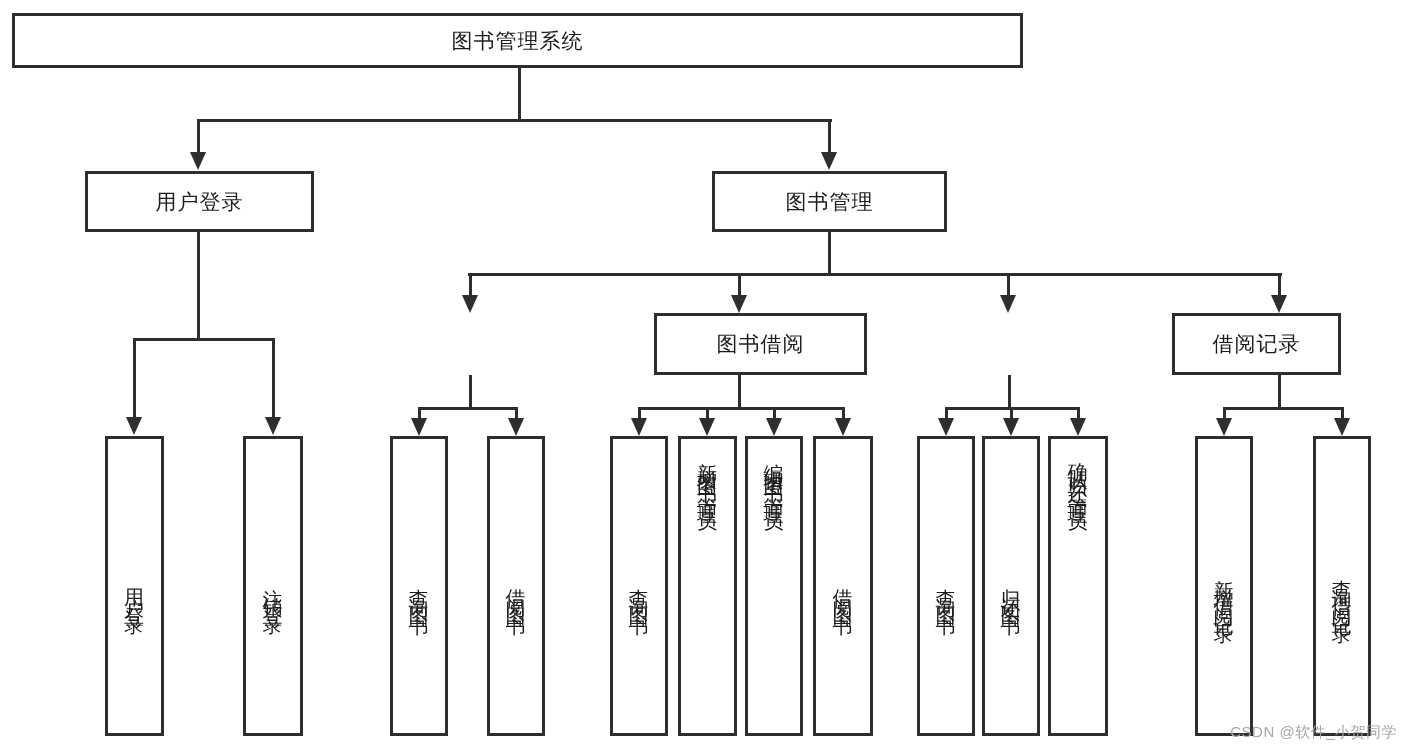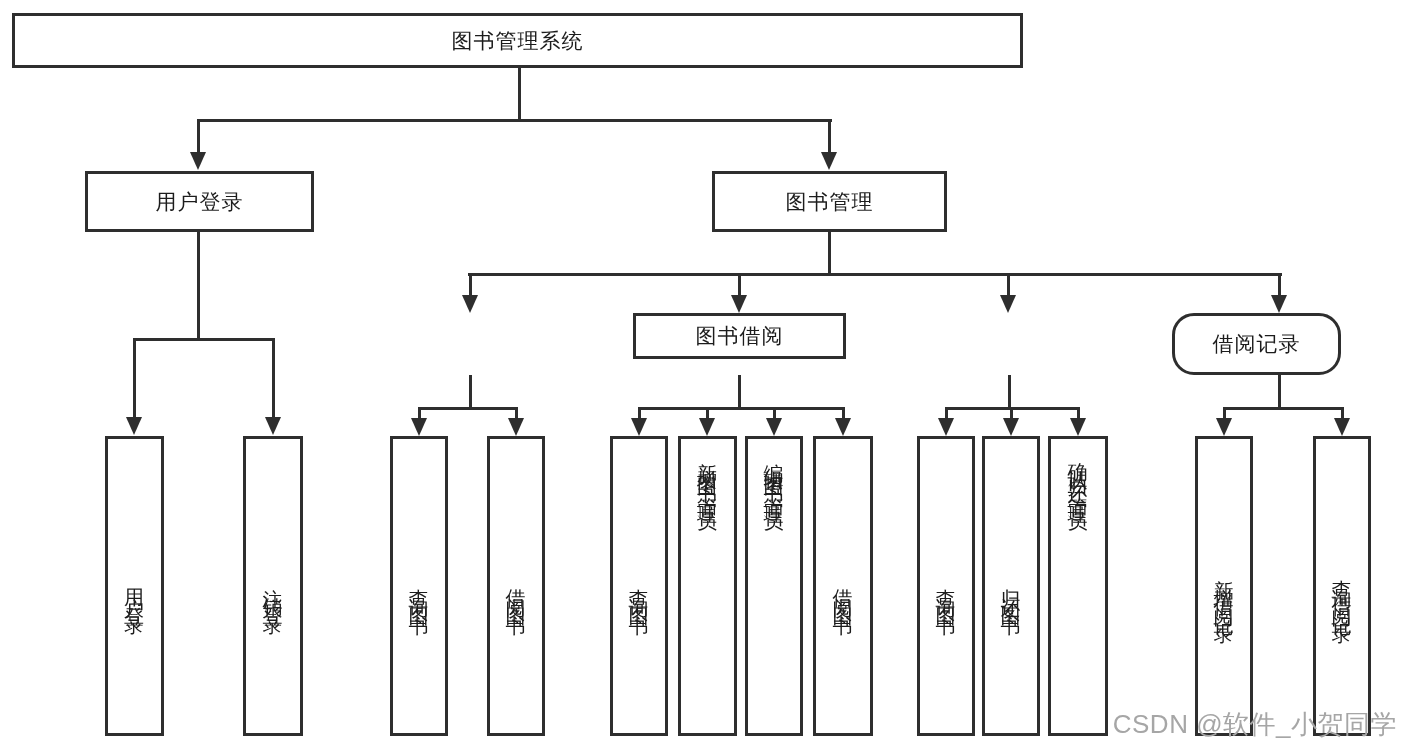--- a/index.html
+++ b/index.html
@@ -37,21 +37,21 @@
   .hline{position:absolute;height:3px;background:var(--line);z-index:1;}
   .arr{
     position:absolute;width:0;height:0;z-index:1;
     border-left:8px solid transparent;
     border-right:8px solid transparent;
     border-top:18px solid var(--line);
   }
   .watermark{
     position:absolute;
     right:8px;bottom:5px;
-    font-size:26px;
+    font-size:15px;
     color:var(--wm);
     z-index:5;
     letter-spacing:0.5px;
   }
 </style>
 </head>
 <body>
 
 <div class="diagram">
 
@@ -93,24 +93,24 @@
 
   <div class="vline" style="left:469px;top:273px;height:25px;"></div>
   <div class="arr" style="left:462px;top:295px;"></div>
   <div class="vline" style="left:738px;top:273px;height:25px;"></div>
   <div class="arr" style="left:731px;top:295px;"></div>
   <div class="vline" style="left:1007px;top:273px;height:25px;"></div>
   <div class="arr" style="left:1000px;top:295px;"></div>
   <div class="vline" style="left:1278px;top:273px;height:25px;"></div>
   <div class="arr" style="left:1271px;top:295px;"></div>
 
-  <div class="box" style="left:633px;top:313px;width:213px;height:46px;">
+  <div class="box" style="left:654px;top:313px;width:213px;height:62px;">
     <span>图书借阅</span>
   </div>
-  <div class="box" style="left:1172px;top:313px;width:169px;height:62px;border-radius:22px;">
+  <div class="box" style="left:1172px;top:313px;width:169px;height:62px;">
     <span>借阅记录</span>
   </div>
 
   <div class="vline" style="left:469px;top:375px;height:32px;"></div>
   <div class="vline" style="left:738px;top:375px;height:32px;"></div>
   <div class="vline" style="left:1008px;top:375px;height:32px;"></div>
   <div class="vline" style="left:1278px;top:375px;height:32px;"></div>
 
   <div class="hline" style="left:418px;top:407px;width:100px;"></div>
   <div class="hline" style="left:638px;top:407px;width:207px;"></div>

